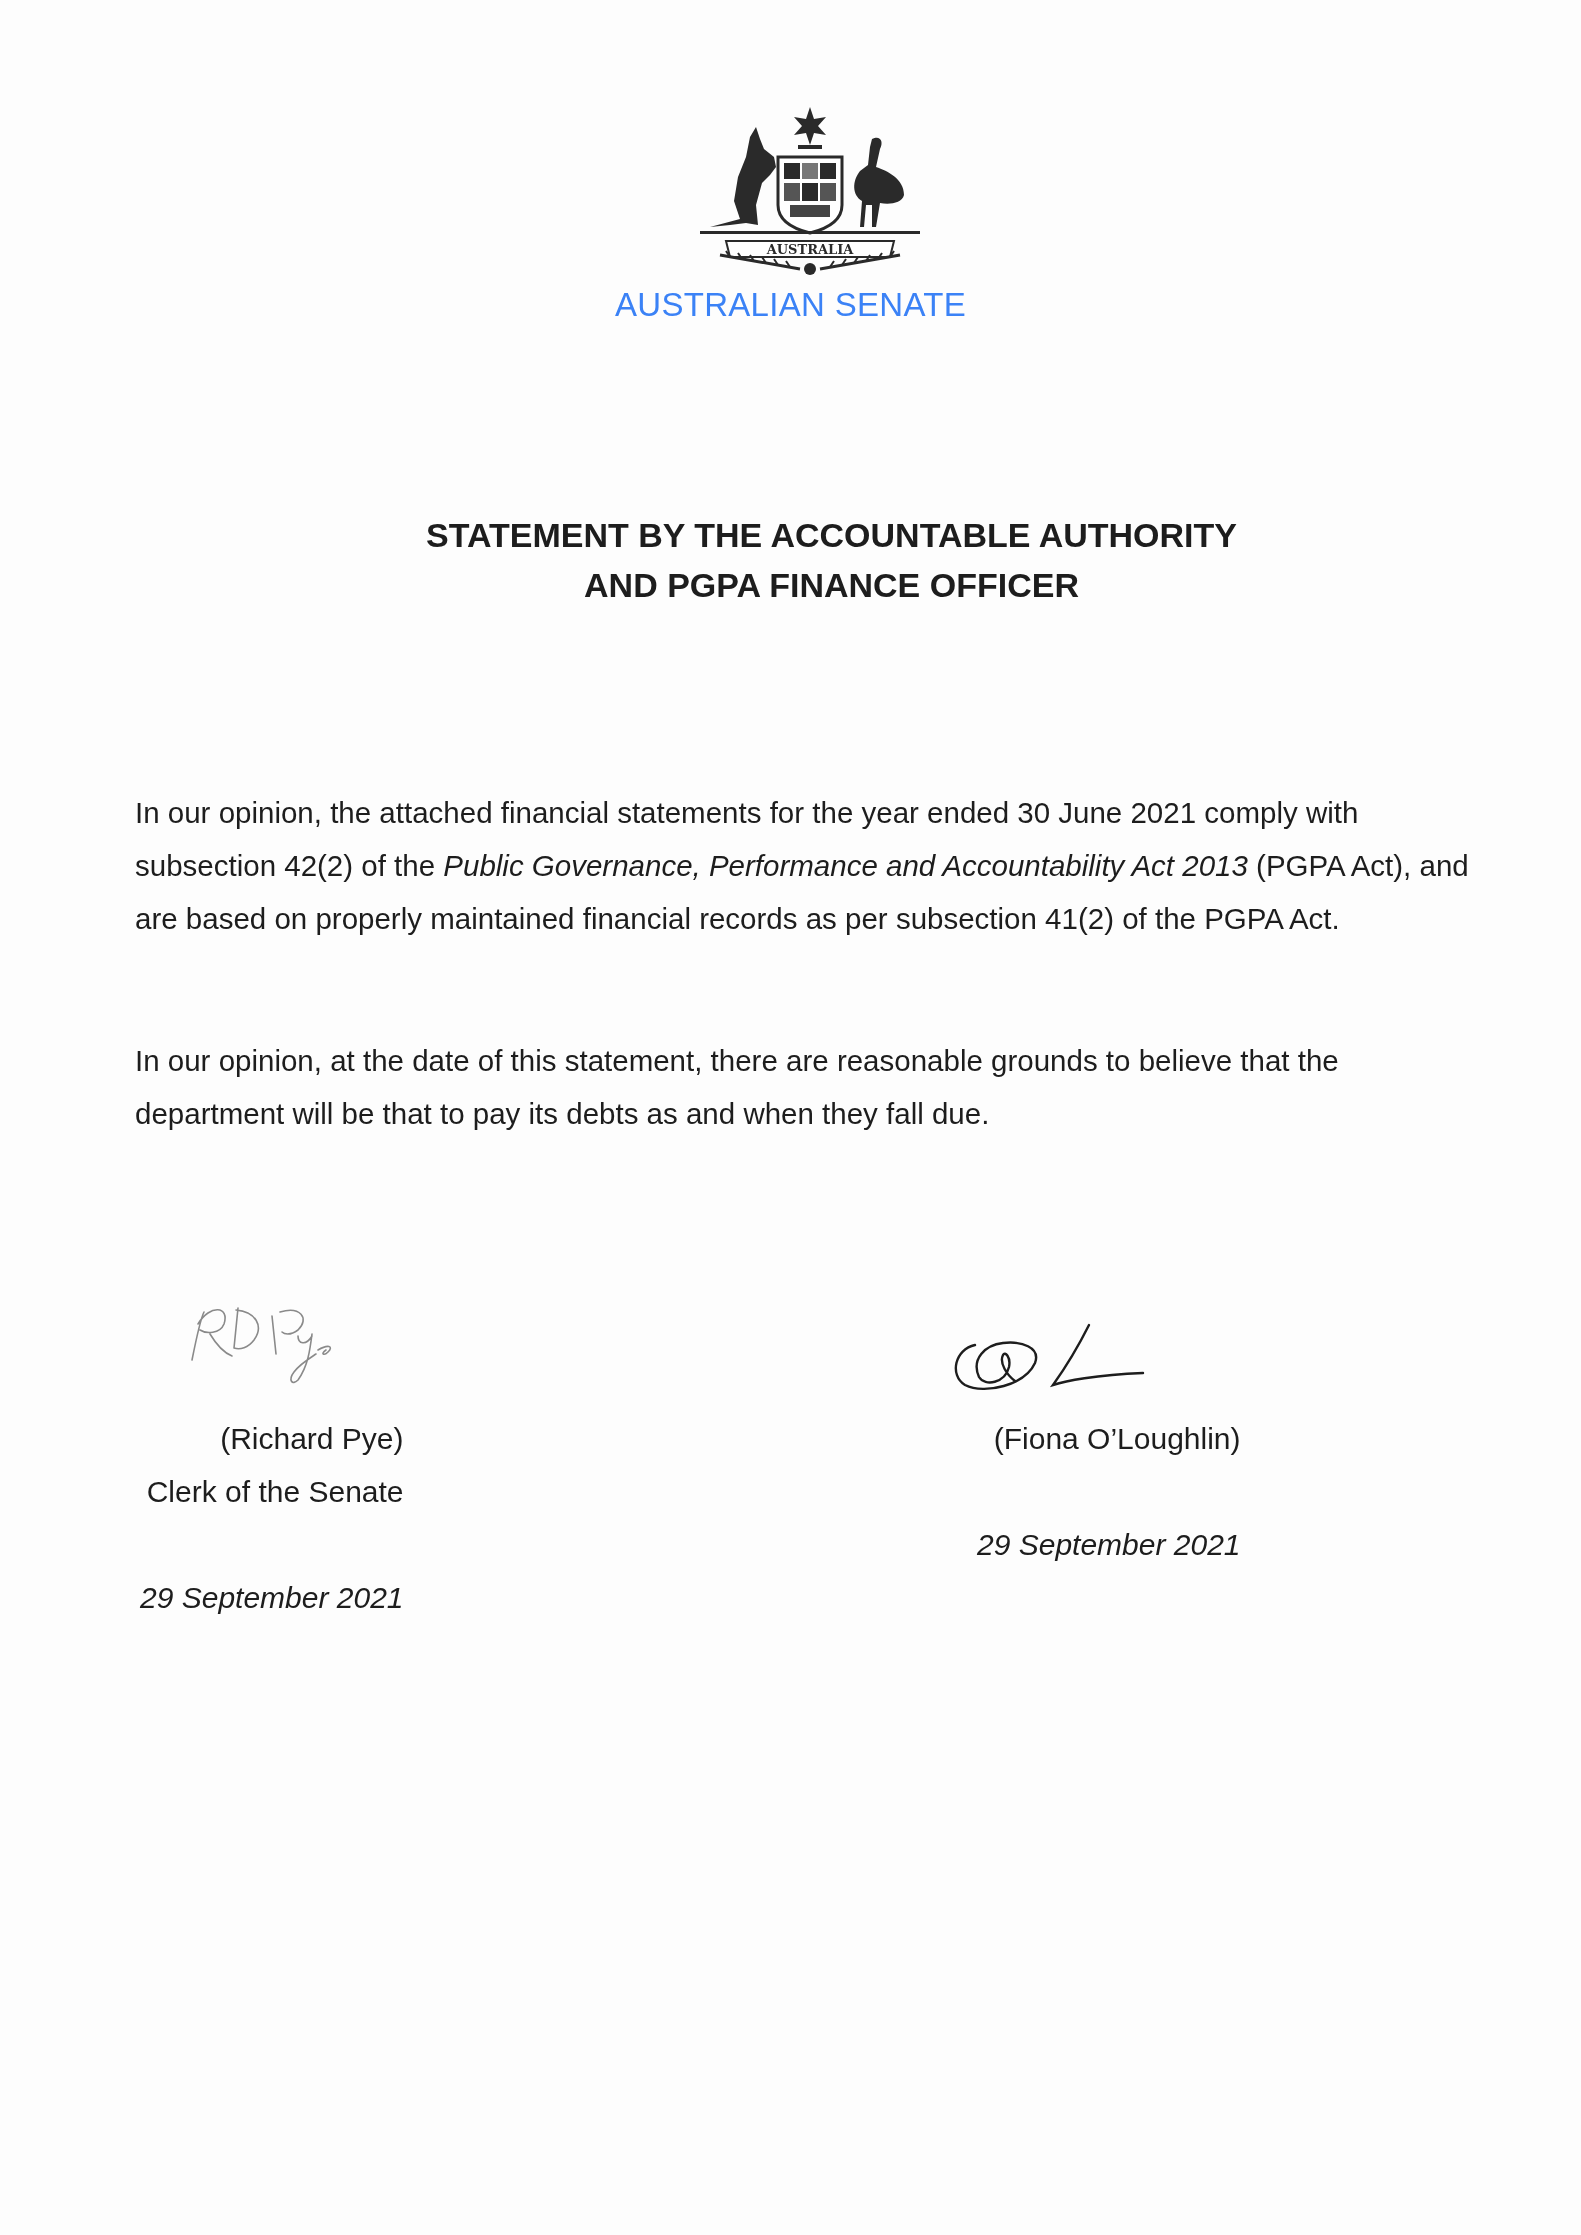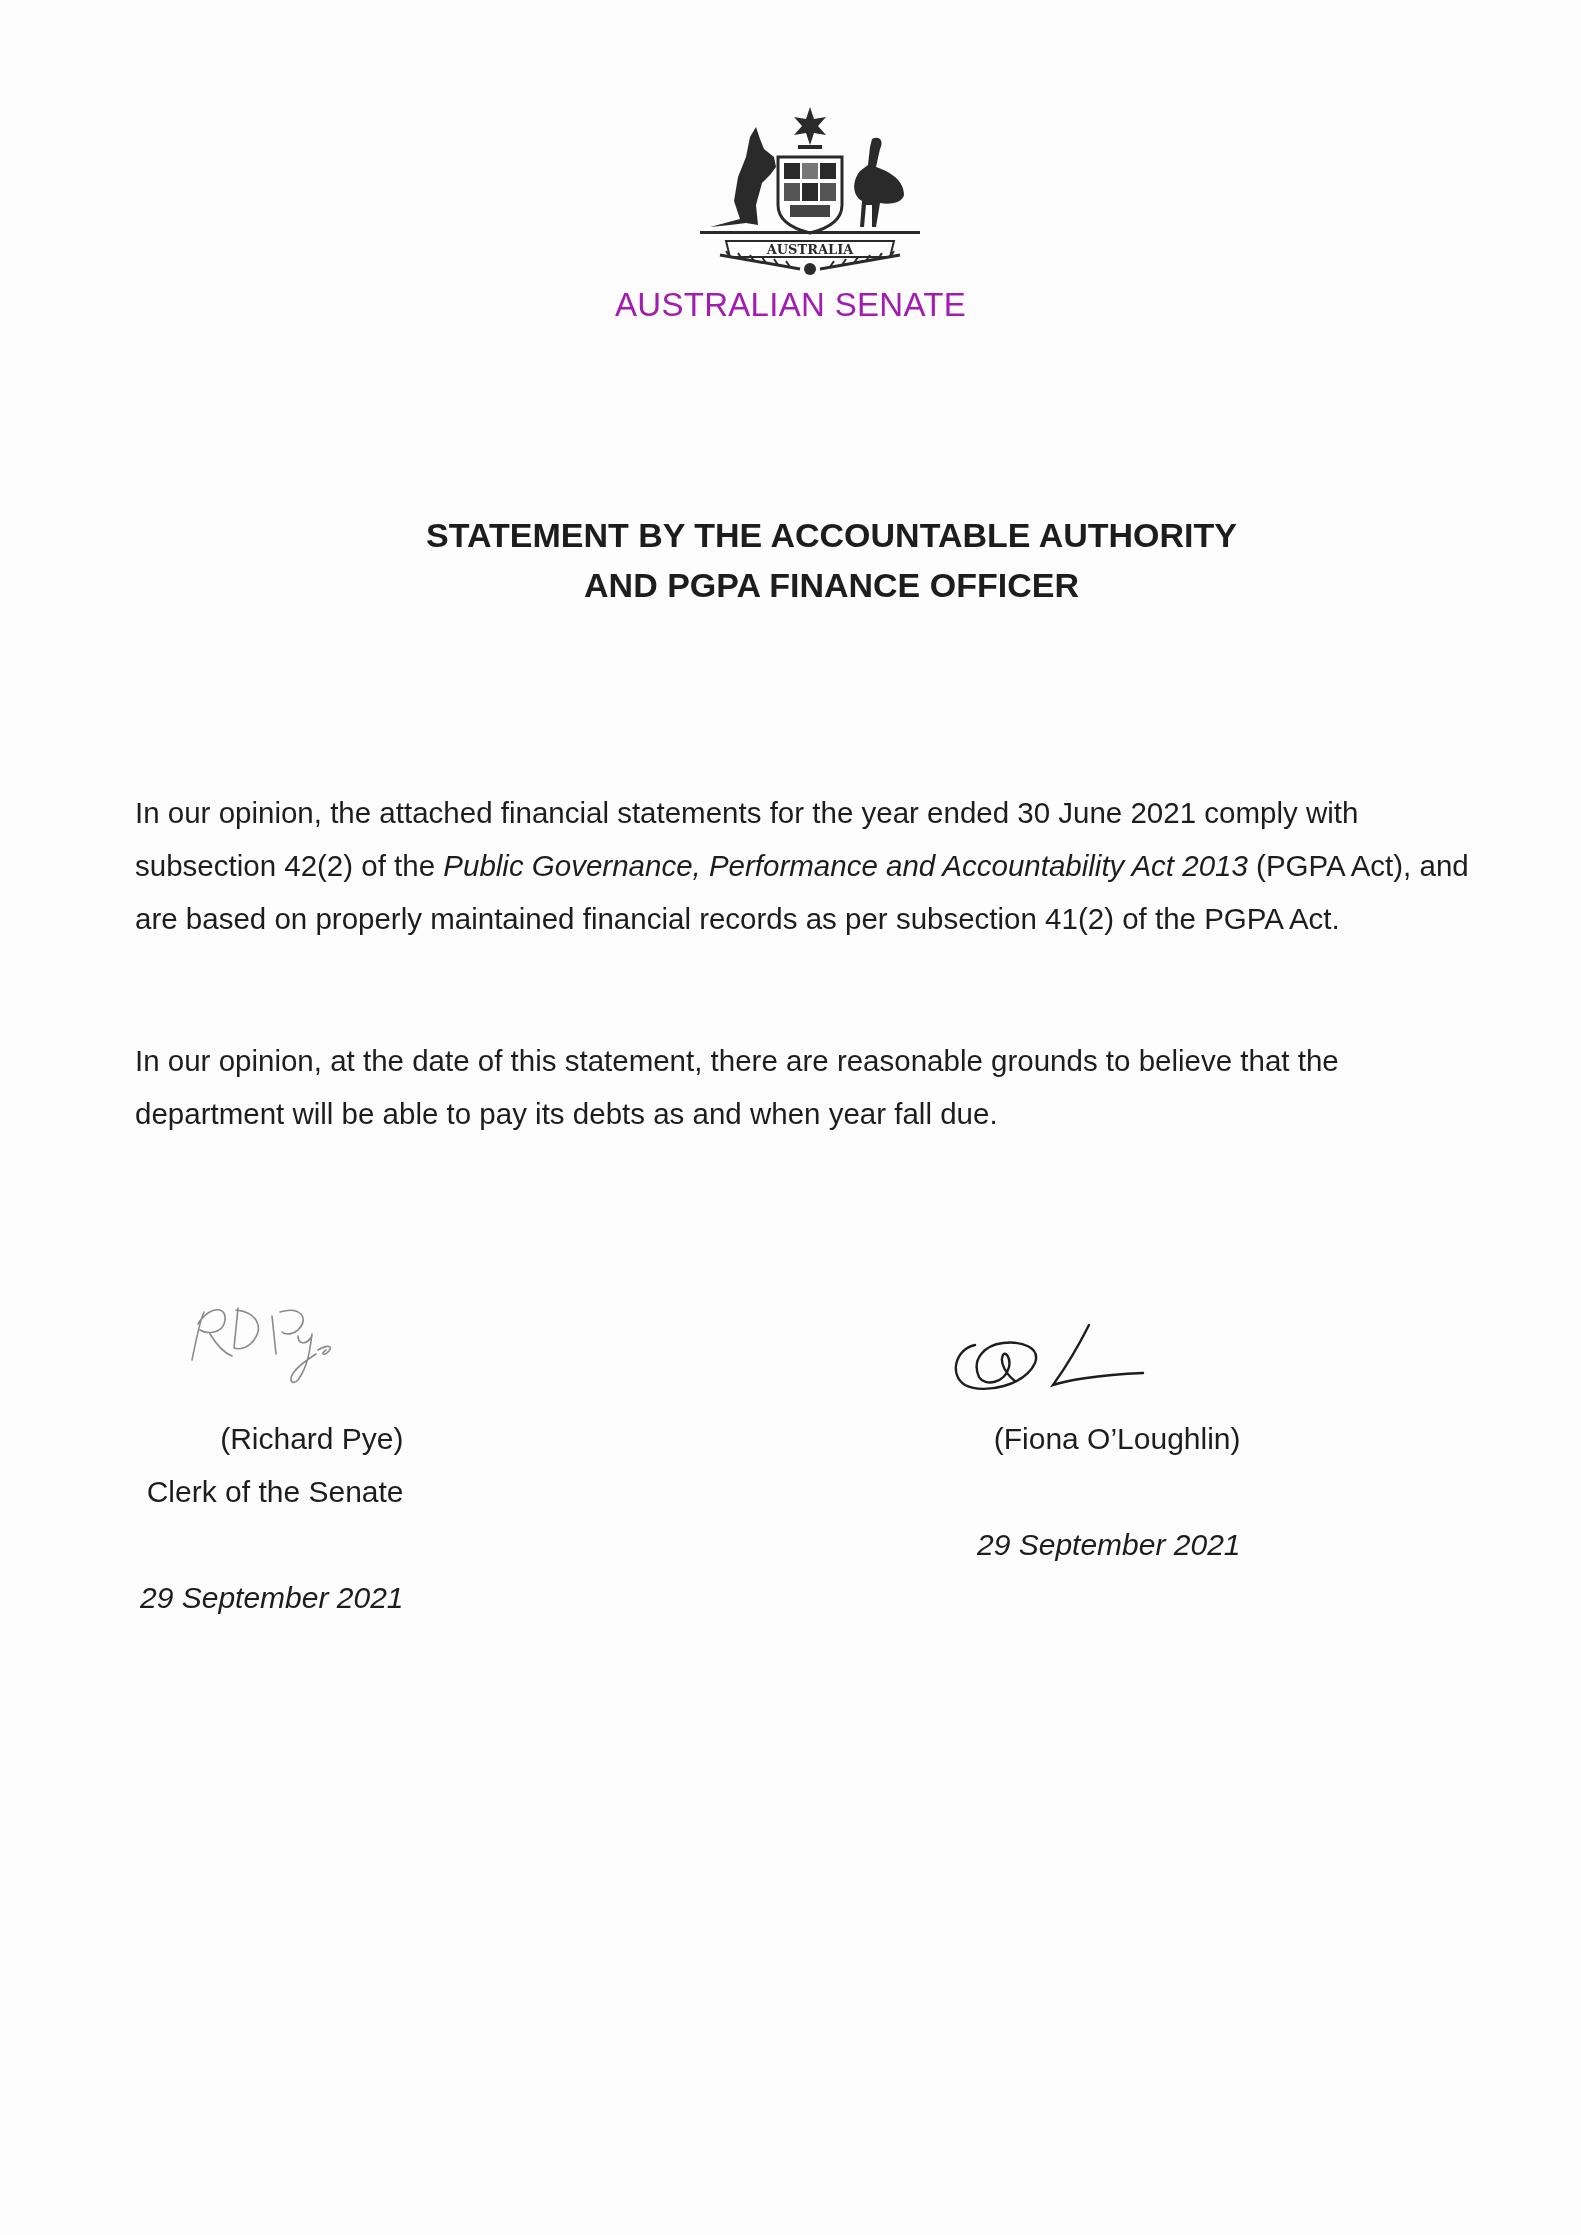--- a/index.html
+++ b/index.html
@@ -1,20 +1,20 @@
 <!DOCTYPE html>
 <html><head>
   <meta charset="utf-8">
   <style>
     html, body { margin: 0; padding: 0; background: #fdfdfd; }
     body { width: 1581px; height: 2235px; position: relative; overflow: hidden;
            font-family: "Liberation Sans", "DejaVu Sans", sans-serif; color: #1a1a1a; }
     .crest { position: absolute; left: 690px; top: 105px; width: 240px; height: 170px; }
     .senate { position: absolute; left: 0; width: 1581px; top: 286px; text-align: center;
-              font-size: 33px; letter-spacing: 0.3px; color: #a21caf; }
+              font-size: 33px; letter-spacing: 0.3px; color: #3b82f6; }
     .title { position: absolute; left: 0; width: 1581px; top: 510px; text-align: center;
              font-weight: bold; font-size: 34px; line-height: 50px; color: #1d1d1d; padding-left: 41px; }
     .body-text { position: absolute; left: 123px; width: 1370px; font-size: 29.5px;
                  line-height: 53px; color: #1d1d1d; }
     .p1 { top: 774px; }
     .p2 { top: 1022px; }
     .body-text p { margin: 12px; }
     .sig-block { position: absolute; font-size: 30px; line-height: 53px; color: #1d1d1d; text-align: right; }
     .sig-left { left: 140px; top: 1412px; }
     .sig-right { left: 977px; top: 1412px; }
@@ -64,21 +64,21 @@
 <div class="title">
   <div>STATEMENT BY THE ACCOUNTABLE AUTHORITY</div>
   <div>AND PGPA FINANCE OFFICER</div>
 </div>
 
 <div class="body-text p1">
   <p><span>In our opinion, the attached financial statements for the year ended 30 June 2021 comply with subsection 42(2) of the </span><em>Public Governance, Performance and Accountability Act 2013</em><span> (PGPA Act), and are based on properly maintained financial records as per subsection 41(2) of the PGPA Act.</span></p>
 </div>
 
 <div class="body-text p2">
-  <p>In our opinion, at the date of this statement, there are reasonable grounds to believe that the department will be able to pay its debts as and when year fall due.</p>
+  <p>In our opinion, at the date of this statement, there are reasonable grounds to believe that the department will be that to pay its debts as and when they fall due.</p>
 </div>
 
 <svg class="sig-img sig-img-left" viewBox="0 0 200 100">
   <g fill="none" stroke="#8a8a8a" stroke-width="1.6" stroke-linecap="round">
     <path d="M12,70 C16,50 20,30 24,22 M18,34 C30,14 50,16 44,34 C40,44 26,44 20,40 M30,44 C36,54 42,62 52,66"></path>
     <path d="M58,18 L54,58 M56,20 C76,22 84,36 74,50 C68,58 60,60 54,58"></path>
     <path d="M92,26 L96,64"></path>
     <path d="M100,22 C120,16 130,28 118,40 C110,46 104,44 102,42 M118,46 C118,54 126,56 132,46 M132,44 C130,60 128,76 118,90 C112,96 108,90 114,82 C120,74 130,68 136,64 M138,60 C148,54 154,56 148,62 C144,66 140,64 146,60"></path>
   </g>
 </svg>

